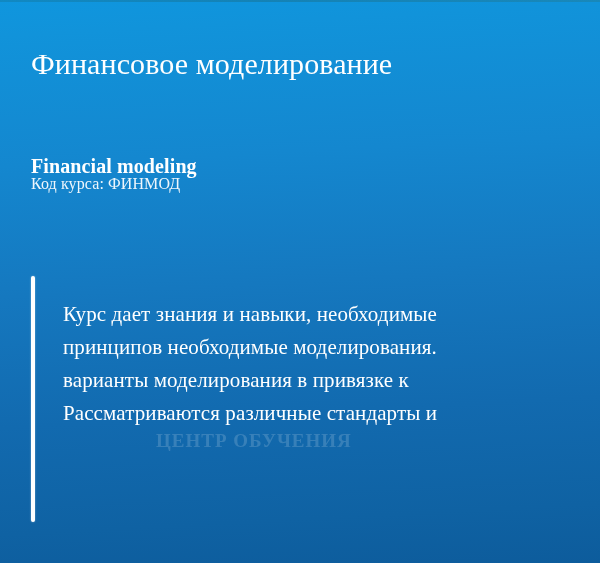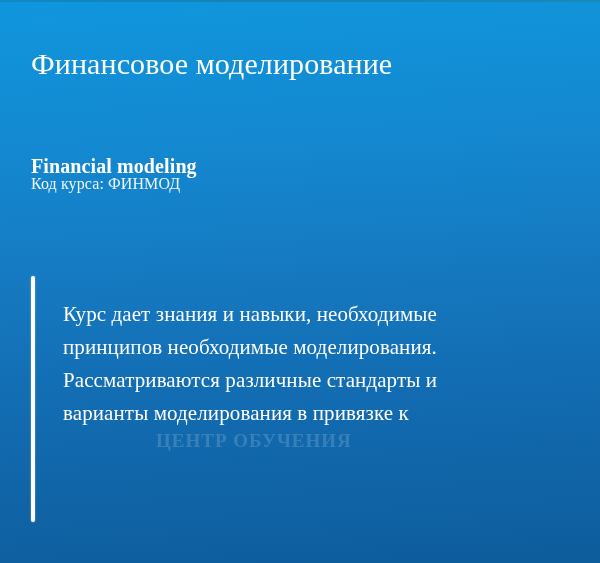--- a/index.html
+++ b/index.html
@@ -126,20 +126,20 @@
 
   <div class="subtitle">Financial modeling</div>
 
   <div class="course-code">Код курса: ФИНМОД</div>
 
   <div class="desc-block">
     <div class="accent-bar"></div>
     <div class="desc-text">
       <span class="line">Курс дает знания и навыки, необходимые</span>
       <span class="line">принципов необходимые моделирования.</span>
+      <span class="line">варианты моделирования в привязке к</span>
       <span class="line">Рассматриваются различные стандарты и</span>
-      <span class="line">варианты моделирования в привязке к</span>
     </div>
   </div>
 
   <div class="watermark">ЦЕНТР ОБУЧЕНИЯ</div>
 
 </div>
 
 </body></html>

